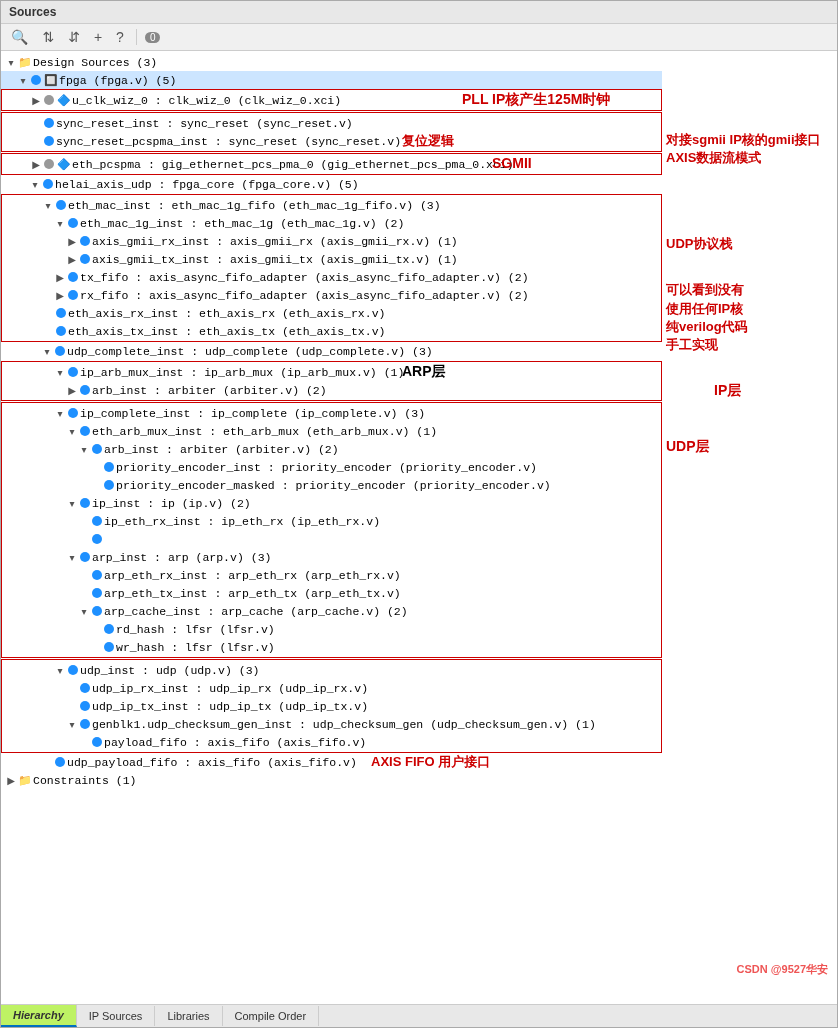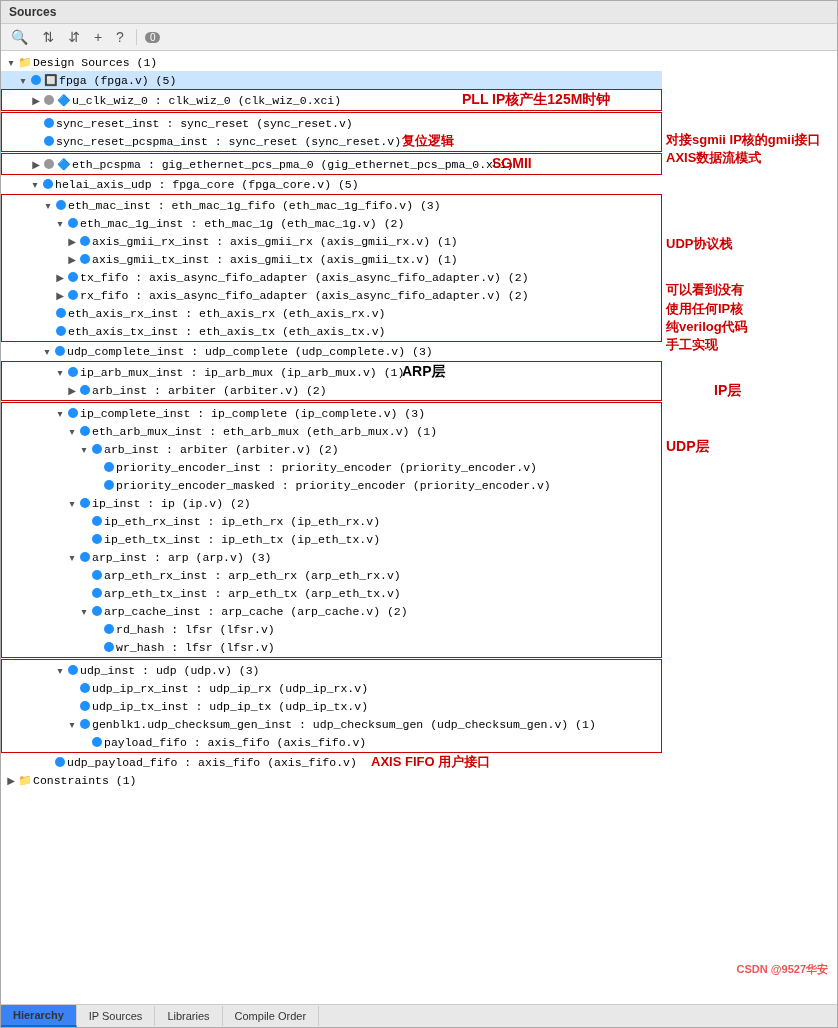--- a/index.html
+++ b/index.html
@@ -98,23 +98,24 @@
       align-items: center;
     }
     .tab {
       padding: 4px 12px;
       font-size: 11px;
       cursor: pointer;
       border-right: 1px solid #ccc;
       color: #333;
     }
     .tab.active {
-      background: #3b82f6;
+      background: #bef264;
       font-weight: bold;
       border-bottom: 2px solid #0070c0;
+      font-style: italic;
     }
 
     .watermark {
       position: absolute;
       bottom: 51px;
       right: 10px;
       font-size: 11px;
       color: #e55;
       font-weight: bold;
     }
@@ -194,21 +195,21 @@
 
   <div class="main-area">
 
     <div class="scrollable-tree">
       <div class="tree">
 
         <div class="tree-item">
           <span class="indent" style="width:4px"></span>
           <span class="expand-arrow">▾</span>
           <span class="folder-icon">📁</span>
-          <span class="mono"> Design Sources (1)</span>
+          <span class="mono"> Design Sources (3)</span>
         </div>
 
         <div class="tree-item selected-row">
           <span class="indent" style="width:16px"></span>
           <span class="expand-arrow">▾</span>
           <span class="dot dot-blue"></span>
           <span class="folder-icon">🔲</span>
           <span class="mono highlighted"> fpga (fpga.v) (5)</span>
         </div>
 
@@ -371,21 +372,20 @@
           <div class="tree-item">
             <span class="indent" style="width:76px"></span>
             <span class="expand-placeholder"></span>
             <span class="dot dot-blue"></span>
             <span class="mono"> ip_eth_rx_inst : ip_eth_rx (ip_eth_rx.v)</span>
           </div>
           <div class="tree-item">
             <span class="indent" style="width:76px"></span>
             <span class="expand-placeholder"></span>
             <span class="dot dot-blue"></span>
-            <span class="mono"> ip_eth_tx_inst : ip_eth_tx (ip_eth_tx.v)</span>
           </div>
           <div class="tree-item">
             <span class="indent" style="width:64px"></span>
             <span class="expand-arrow">▾</span>
             <span class="dot dot-blue"></span>
             <span class="mono"> arp_inst : arp (arp.v) (3)</span>
           </div>
           <div class="tree-item">
             <span class="indent" style="width:76px"></span>
             <span class="expand-placeholder"></span>

